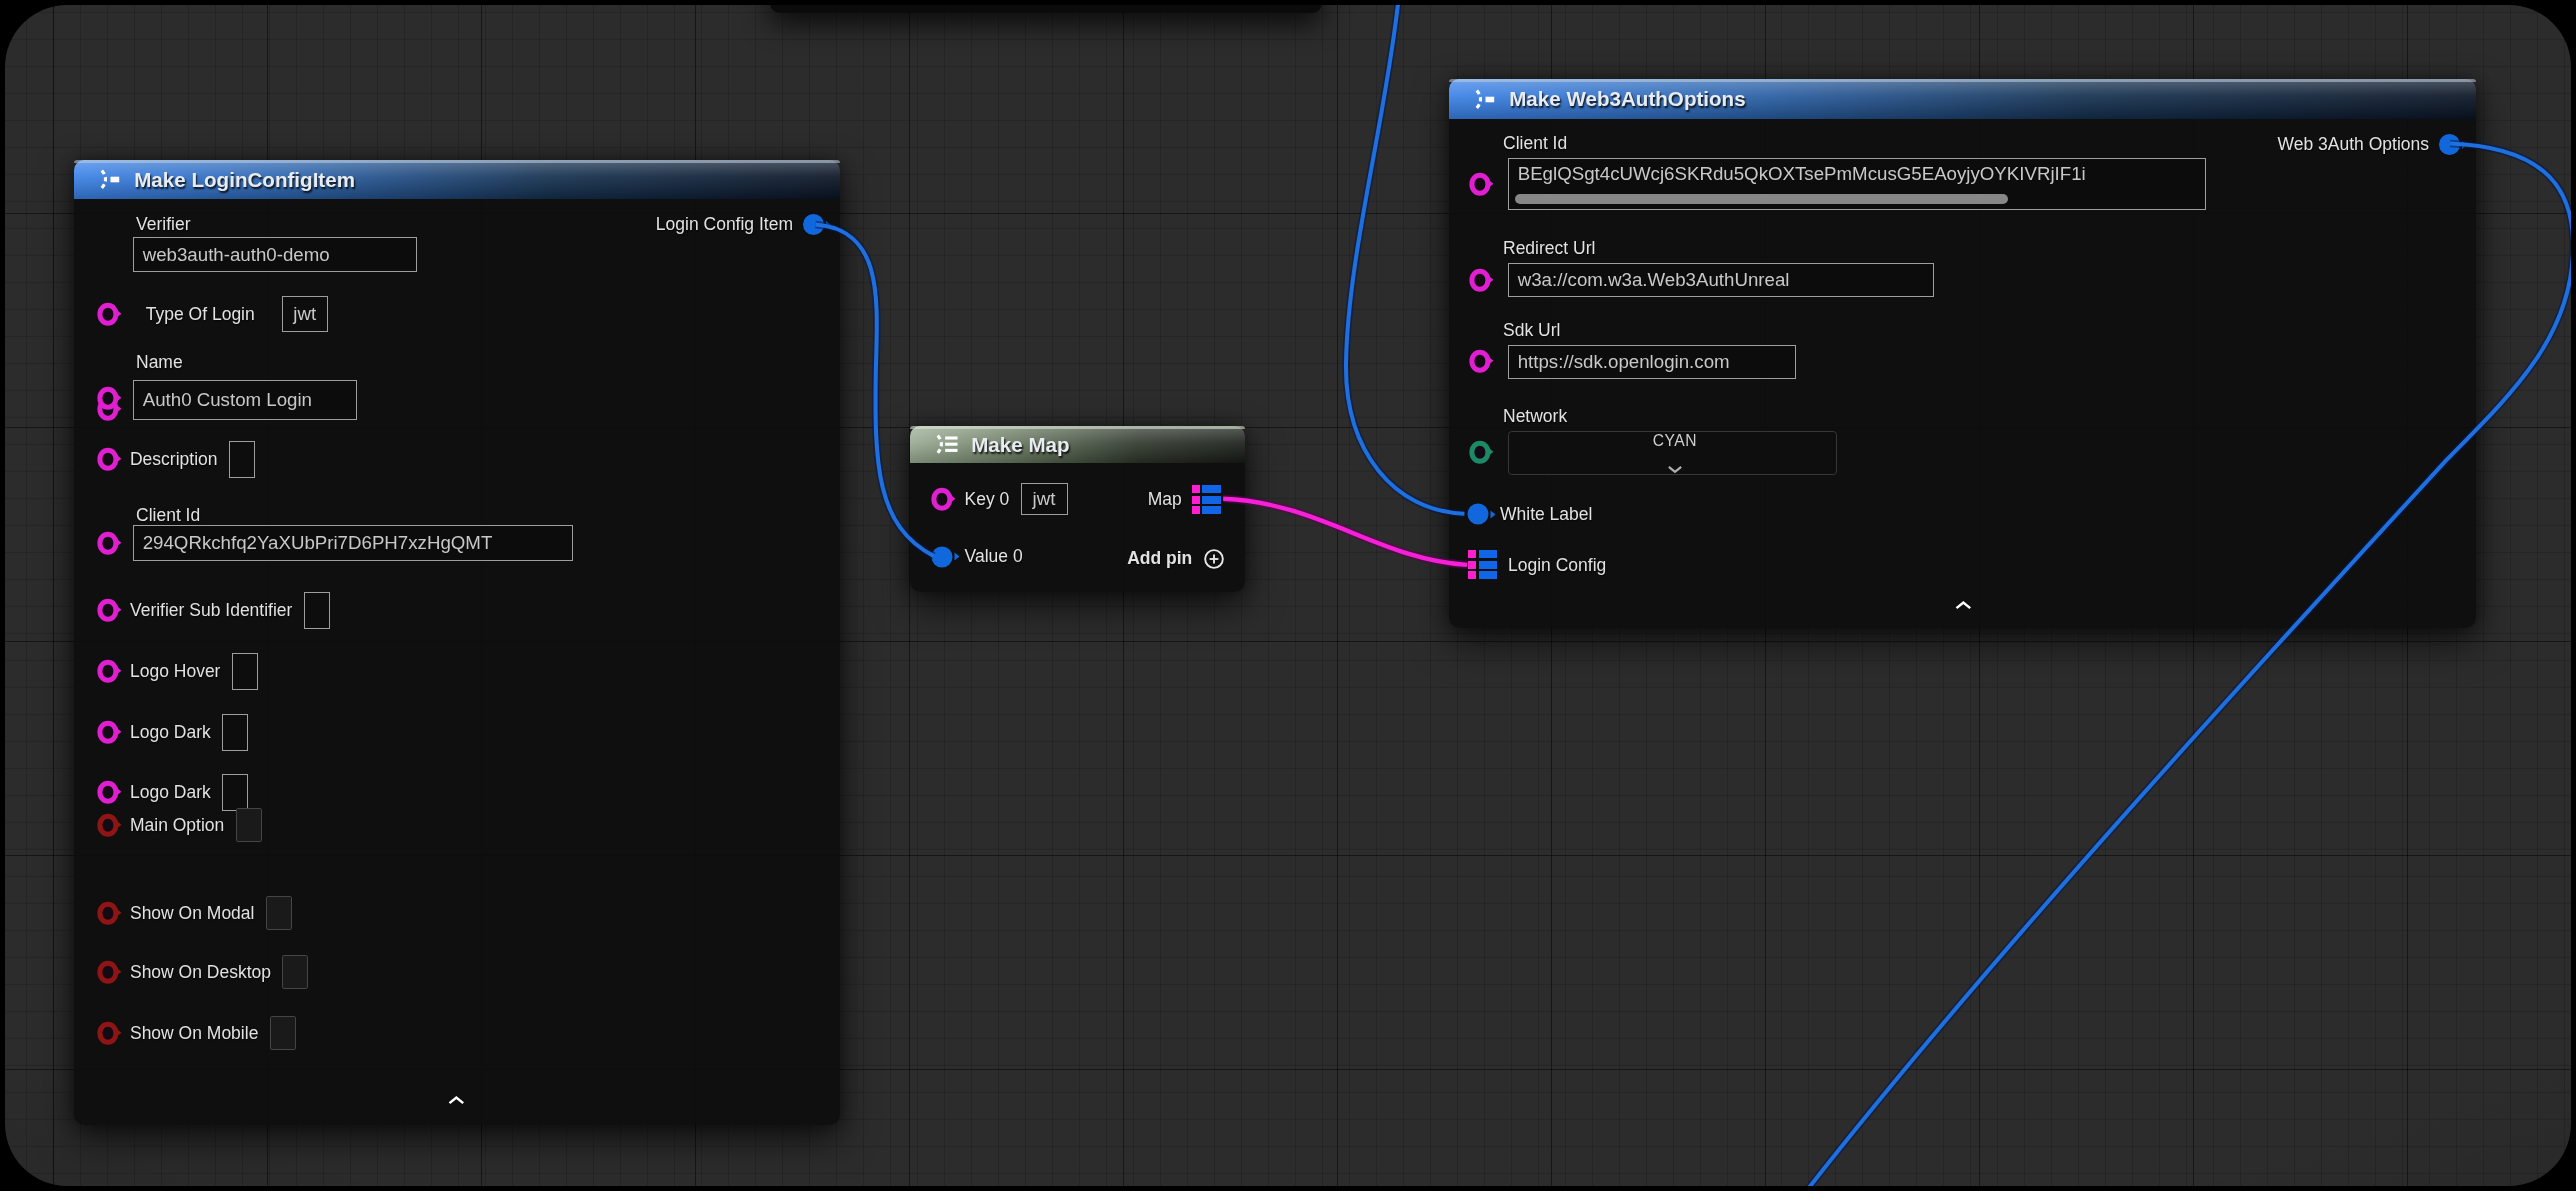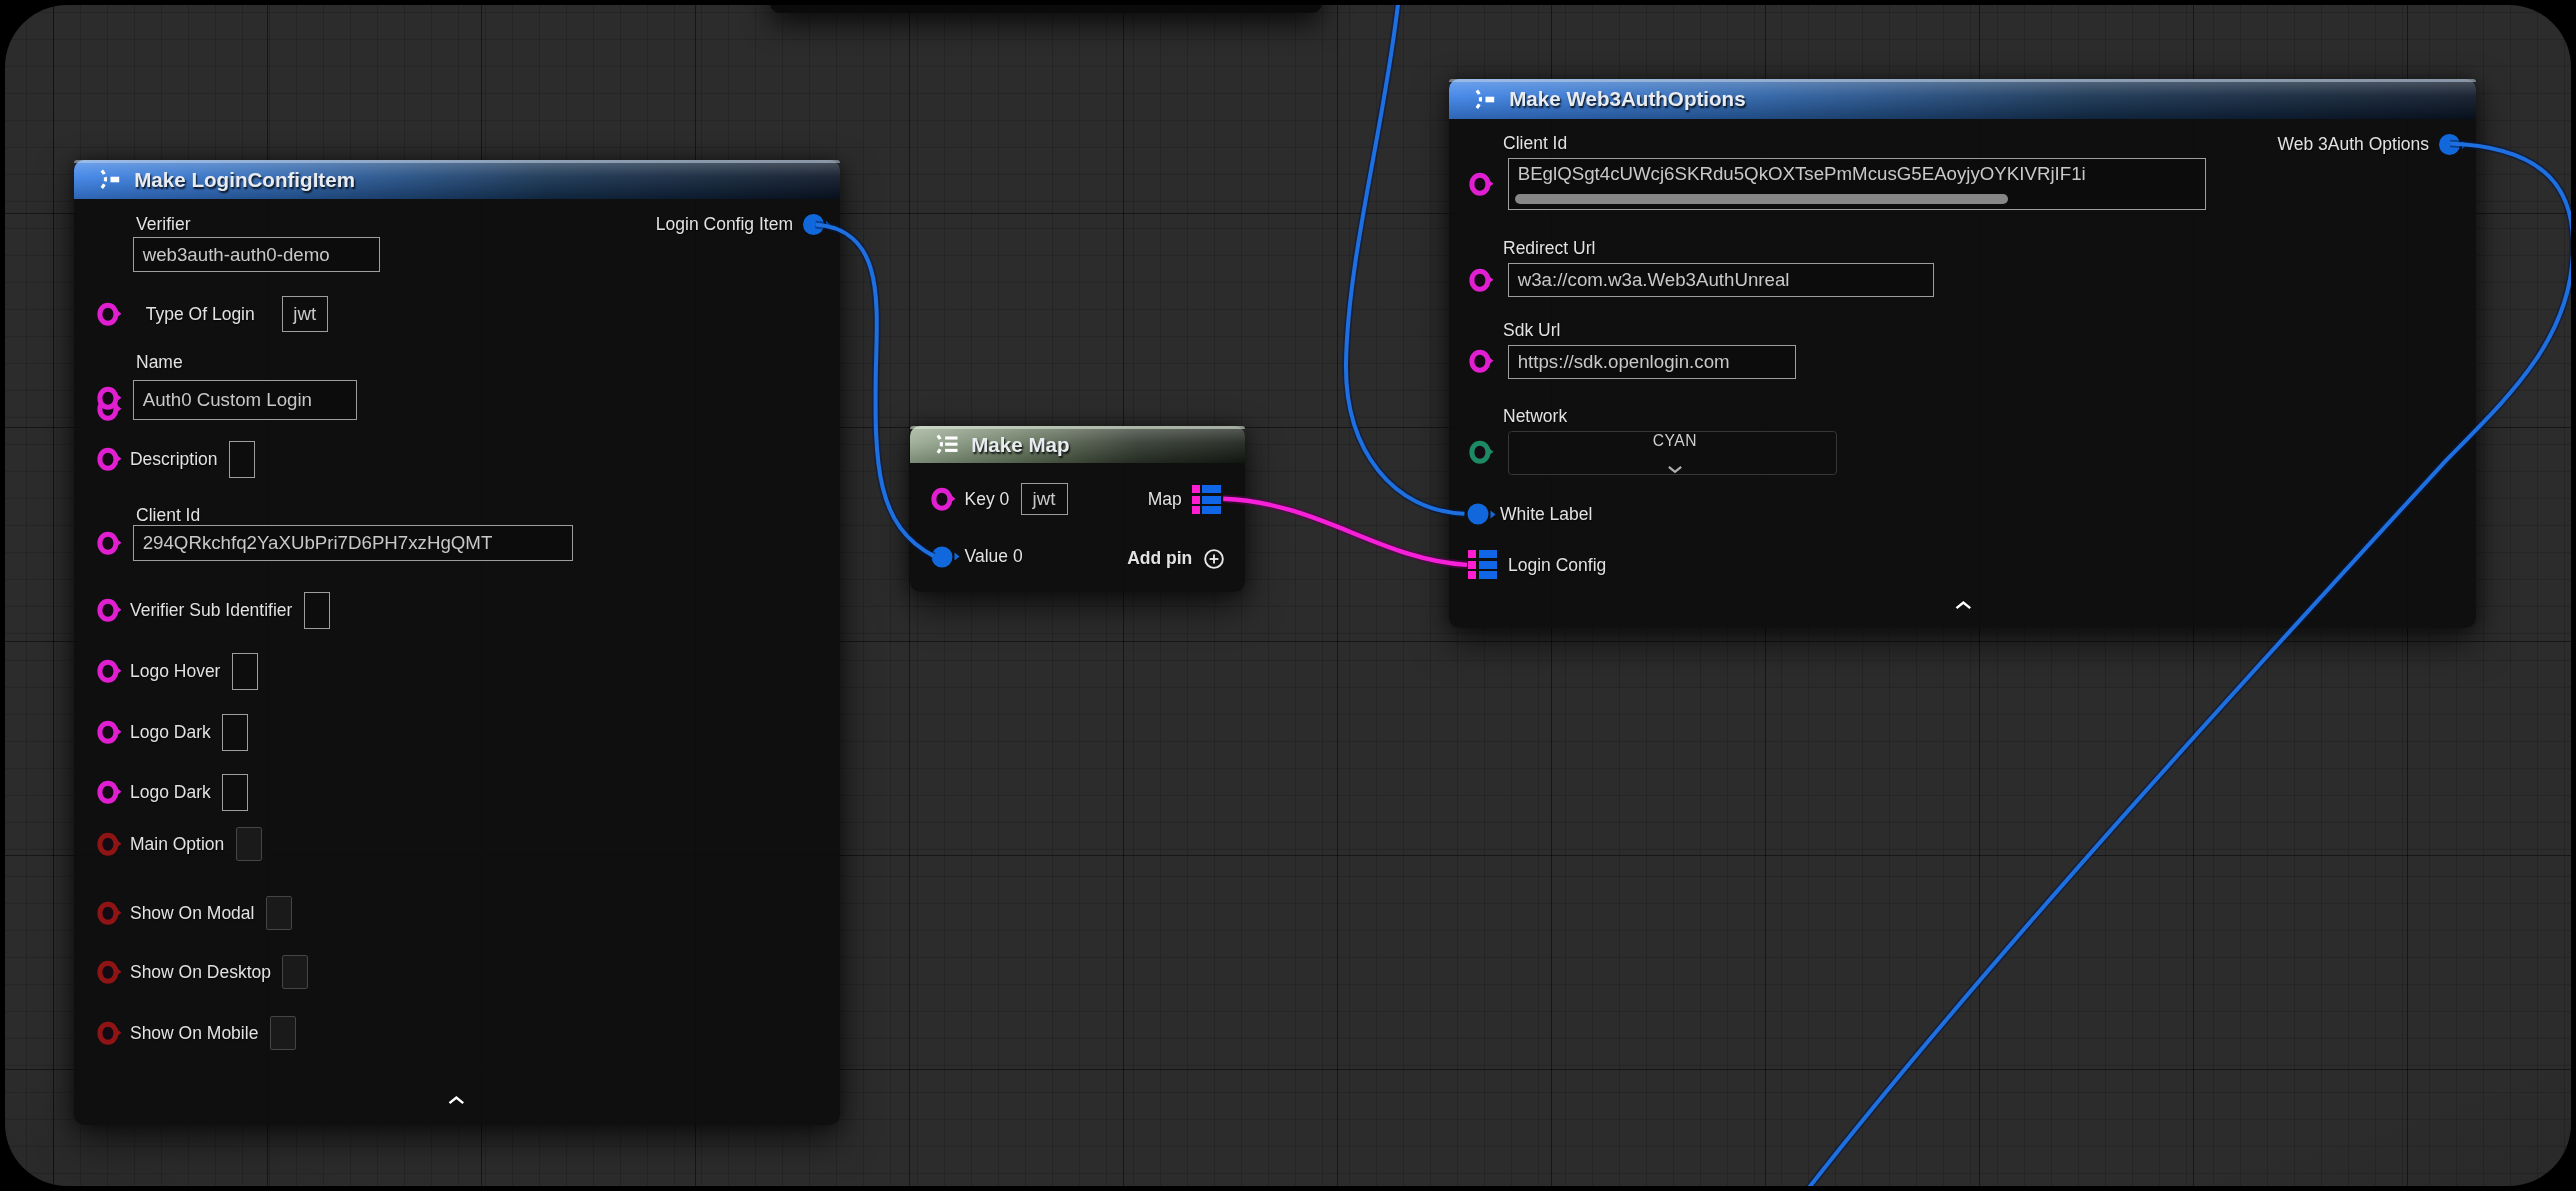--- a/index.html
+++ b/index.html
@@ -77,21 +77,21 @@
 
     <div class="outrow" style="top:52px;right:16px;height:25px;width:312px;">
       <span class="lbl">Login Config Item</span>
       <span style="position:relative;width:21px;height:21px;">
         <span class="solid" style="display:block;position:relative;"></span>
       </span>
     </div>
 
     <span class="abslbl lbl" style="left:62px;top:54px;">Verifier</span>
     <span class="pin ring" style="left:34px;top:249px;"></span>
-    <div class="field" style="left:59px;top:77px;width:247px;height:35px;">web3auth-auth0-demo</div>
+    <div class="field" style="left:59px;top:77px;width:284px;height:35px;">web3auth-auth0-demo</div>
 
     <div class="row" style="left:22.4px;top:136px;height:36px;gap:27px;">
       <span style="position:relative;width:22.4px;height:24px;">
           <span class="pin ring" style="left:11.2px;top:12px;"></span>
         </span>
       <span class="lbl">Type Of Login</span>
       <div class="inline-box" style="width:46px;height:36px;">jwt</div>
     </div>
 
     <span class="abslbl lbl" style="left:62px;top:192px;">Name</span>
@@ -135,21 +135,21 @@
     </div>
 
     <div class="row" style="left:22.4px;top:614px;height:36px;">
       <span style="position:relative;width:22.4px;height:24px;">
           <span class="pin ring" style="left:11.2px;top:12px;"></span>
         </span>
       <span class="lbl">Logo Dark</span>
       <div class="str-box"></div>
     </div>
 
-    <div class="row" style="left:22.4px;top:667px;height:34px;">
+    <div class="row" style="left:22.4px;top:648px;height:34px;">
       <span style="position:relative;width:22.4px;height:24px;">
           <span class="pin ring red" style="left:11.2px;top:12px;"></span>
         </span>
       <span class="lbl">Main Option</span>
       <div class="bool-box"></div>
     </div>
 
     <div class="row" style="left:22.4px;top:736px;height:34px;">
       <span style="position:relative;width:22.4px;height:24px;">
           <span class="pin ring red" style="left:11.2px;top:12px;"></span>

